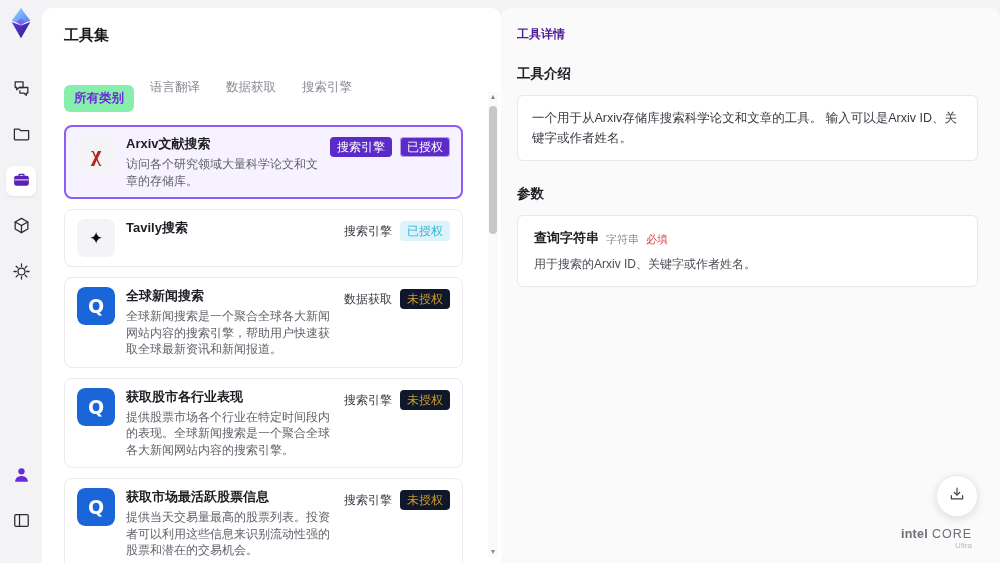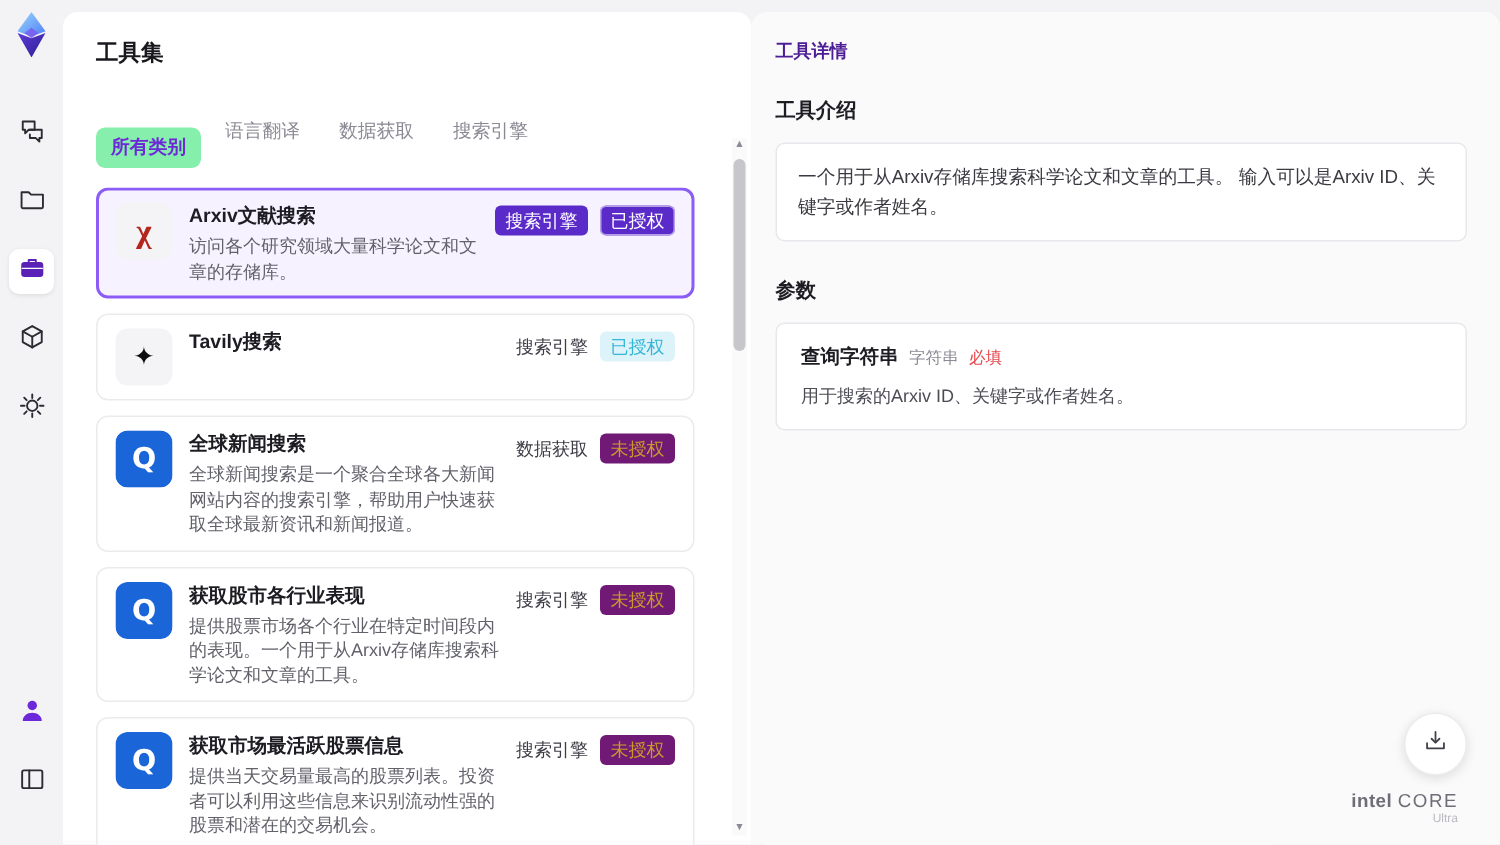--- a/index.html
+++ b/index.html
@@ -50,37 +50,37 @@
     font-family:"DejaVu Sans",sans-serif; }
   .tool-mid { flex:1; min-width:0; }
   .tool-name { font-size:13px; font-weight:bold; color:#1c1c22; line-height:18px; margin-bottom:3px; }
   .tool-desc { font-size:12px; color:#62626b; line-height:16.5px; }
   .tool-tags { display:flex; gap:8px; align-items:center; flex:0 0 auto; padding-top:2px; }
   .tag { font-size:12px; line-height:1; padding:4px 7px; border-radius:4px; white-space:nowrap; }
   .tag-cat { color:#3d3d46; padding:4px 0; }
   .selected .tag-cat, .cat-purple { background:#5b2bc9; color:#fff; padding:4px 7px; }
   .auth-purple { background:#5b2bc9; color:#fff; box-shadow:inset 0 0 0 1px rgba(255,255,255,.55); }
   .auth-ok { background:#ddf3fa; color:#35b5d8; }
-  .auth-no { background:#701a75; color:#c99a2b; }
+  .auth-no { background:#0f172a; color:#c99a2b; }
 
   
   .sb { position:absolute; top:84px; bottom:6px; right:3px; width:10px; background:#fafafa; }
   .sb-up,.sb-down { position:absolute; left:0; width:10px; height:10px; color:#8a8a94; font-size:7px;
     line-height:10px; text-align:center; cursor:pointer; }
   .sb-up { top:0; } .sb-down { bottom:0; }
   .sb-thumb { position:absolute; left:1px; top:14px; width:8px; height:128px; background:#c6c6cb;
     border-radius:4px; cursor:pointer; }
 
   
   .detail-title { font-size:12px; font-weight:bold; color:#4c1d95; margin-bottom:22px; }
   .section-h { font-size:13.5px; font-weight:bold; color:#1c1c22; margin-bottom:12px; }
   .intro-box { background:#fff; border:1px solid #e8e8ec; border-radius:6px; padding:12px 14px;
     font-size:12.5px; color:#3a3a42; line-height:1.6; margin-bottom:24px; }
   .param-card { background:#fff; border:1px solid #e8e8ec; border-radius:6px; padding:13px 16px; }
-  .param-head { display:flex; align-items:center; gap:7px; margin-bottom:9px; }
+  .param-head { display:flex; align-items:flex-end; gap:7px; margin-bottom:9px; }
   .param-name { font-size:13px; font-weight:bold; color:#1c1c22; }
   .param-type { font-size:11px; color:#8a8a94; }
   .param-req { font-size:11px; color:#e5484d; }
   .param-desc { font-size:12px; color:#4c4c55; }
 
   
   .fab { position:absolute; right:22px; bottom:46px; width:42px; height:42px; border-radius:50%;
     background:#fff; box-shadow:0 2px 8px rgba(0,0,0,.12); border:1px solid #ececef;
     display:flex; align-items:center; justify-content:center; cursor:pointer; }
   .fab svg { width:18px; height:18px; stroke:#41414a; stroke-width:1.6; fill:none;
@@ -234,21 +234,21 @@
   </div>
 
   <div class="tool-card icon-qblue">
     <div class="tool-icon">
 
       <span class="ic-qblue">Q</span>
 
     </div>
     <div class="tool-mid">
       <div class="tool-name">获取股市各行业表现</div>
-      <div class="tool-desc">提供股票市场各个行业在特定时间段内的表现。一个用于从Arxiv存储库搜索科学论文和文章的工具。</div>
+      <div class="tool-desc">提供股票市场各个行业在特定时间段内的表现。全球新闻搜索是一个聚合全球各大新闻网站内容的搜索引擎。</div>
     </div>
     <div class="tool-tags">
       <span class="tag tag-cat">搜索引擎</span>
       <span class="tag tag-auth auth-no">未授权</span>
     </div>
   </div>
 
   <div class="tool-card icon-qblue">
     <div class="tool-icon">
 

